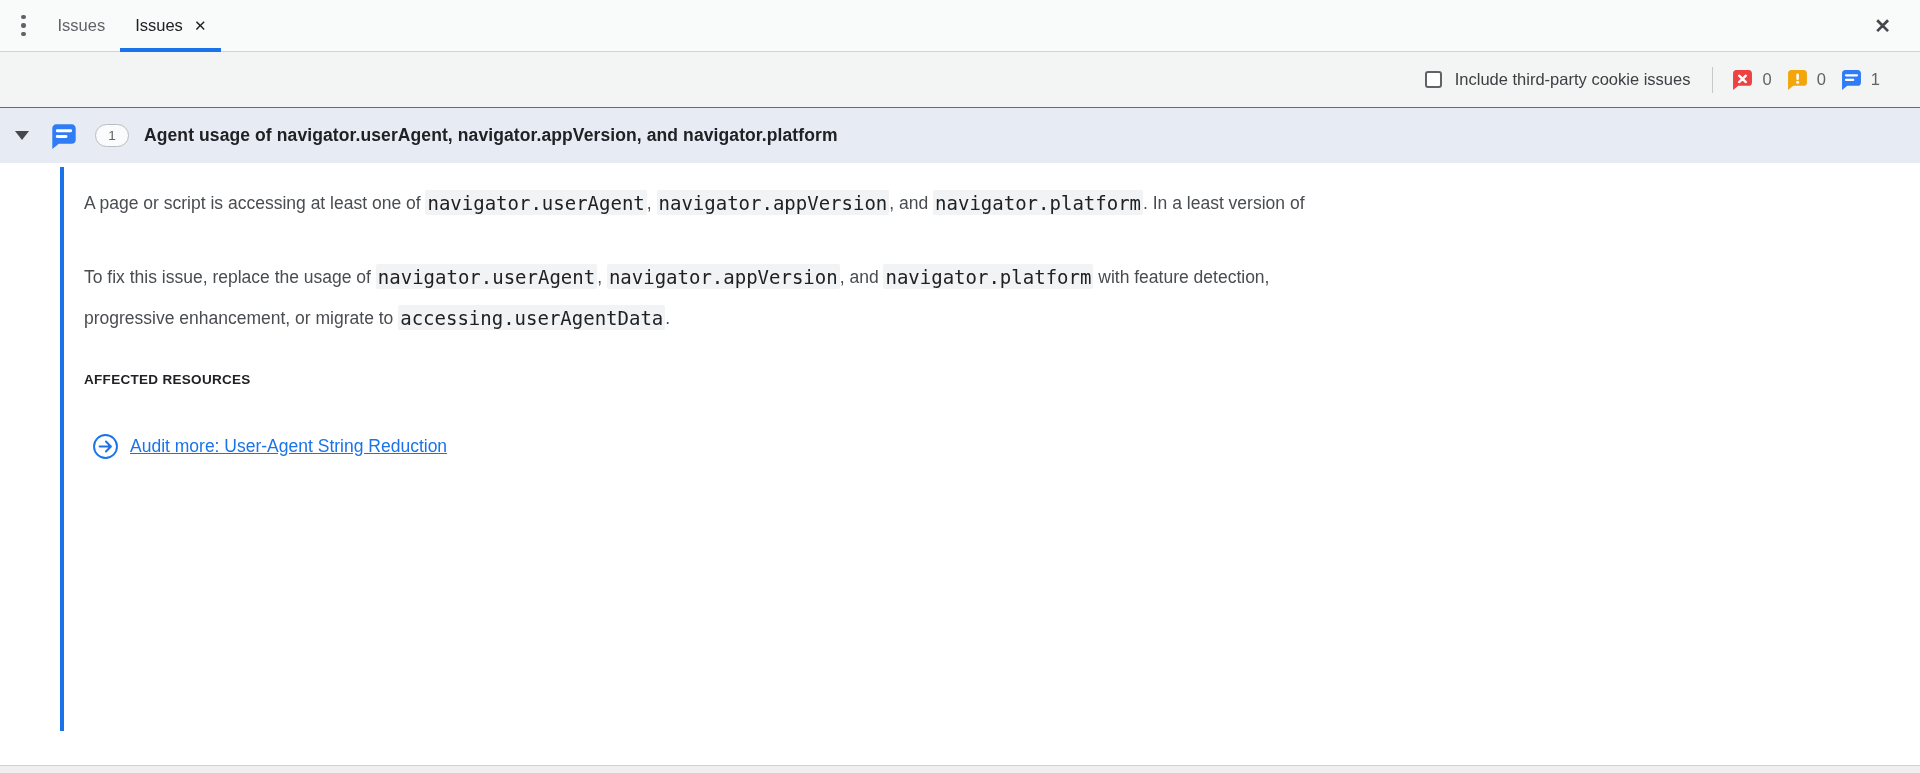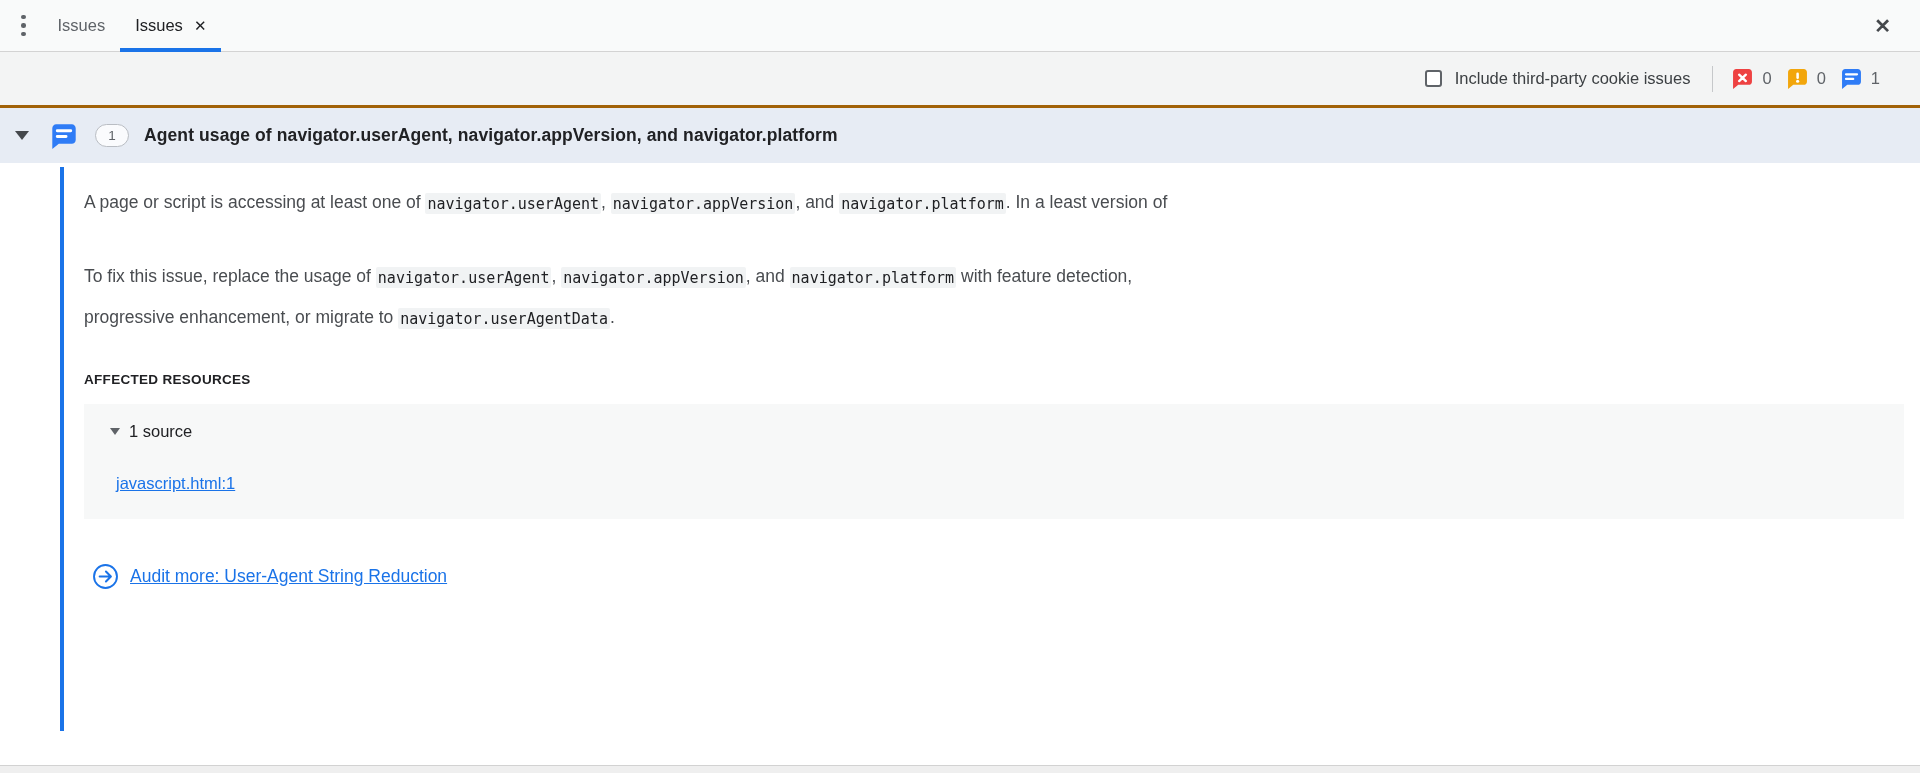--- a/index.html
+++ b/index.html
@@ -17,21 +17,21 @@
   .kebab { align-self:center; display:flex; flex-direction:column; gap:4px; margin:0 17px 0 21px; cursor:pointer; }
   .kebab i { width:4.5px; height:4.5px; border-radius:50%; background:#5f6368; }
   .tab { position:relative; display:flex; align-items:center; padding:0 15px; font-size:16.5px; color:#5f6368; cursor:pointer; }
   .tab.active { color:#202124; }
   .tab.active::after { content:""; position:absolute; left:0; right:0; bottom:-1px; height:4px; background:#1a73e8; }
   .tab-close { margin-left:11px; font-size:15px; color:#202124; cursor:pointer; }
   .panel-close { margin-left:auto; align-self:center; margin-right:29px; font-size:20px; font-weight:700; color:#45484c; cursor:pointer; }
 
   
   .toolbar {
-    height:56px; background:#f3f4f4; border-bottom:3px solid #a16207;
+    height:56px; background:#f3f4f4; border-bottom:1px solid #a16207;
     display:flex; align-items:center; justify-content:flex-end; padding-right:40px;
   }
   .checkbox { width:17px; height:17px; border:2px solid #5f6368; border-radius:3px; background:#fff; cursor:pointer; flex:none; }
   .cb-label { font-size:16.5px; color:#3c4043; margin-left:13px; }
   .vdivider { width:1px; height:26px; background:#c6c8ca; margin:0 19px 0 22px; }
   .counters { display:flex; align-items:center; gap:15px; }
   .counter { display:flex; align-items:center; gap:9px; font-size:16.5px; color:#5f6368; cursor:pointer; }
   .counter svg { display:block; }
 
   
@@ -48,21 +48,21 @@
   .issue-title { font-size:17.5px; font-weight:700; color:#202124; letter-spacing:0.1px; }
 
   
   .issue-body { position:relative; padding-left:84px; }
   .blue-bar { position:absolute; left:60px; top:4px; width:4px; height:564px; background:#1a73e8; }
   .description { padding-top:19px; font-size:17.5px; color:#494c50; }
   .para { margin:0 0 33px 0; }
   .para:nth-child(3) { margin-bottom:34px; }
   .line { line-height:40px; white-space:pre-wrap; }
   .description code {
-    font-family:"DejaVu Sans Mono", monospace; font-size:15px; color:#202124;
+    font-family:"DejaVu Sans Mono", monospace; font-size:19px; color:#202124;
     background:#f1f3f4; padding:1.5px 2px; border-radius:2px;
   }
   .ar-heading { font-size:13.5px; font-weight:700; color:#202124; letter-spacing:0.3px; line-height:18px; }
   .sources-box { margin-top:15px; width:1820px; height:115px; background:#f7f8f8; padding:12px 0 0 26px; }
   .sources-toggle { display:flex; align-items:center; height:30px; gap:9px; font-size:16.5px; color:#202124; cursor:pointer; }
   .tri-small { width:0; height:0; border-left:5.5px solid transparent; border-right:5.5px solid transparent; border-top:7px solid #5f6368; flex:none; }
   .src-row { margin-top:22px; height:30px; display:flex; align-items:center; }
   .src-link { margin-left:6px; font-size:16.5px; color:#1a73e8; text-decoration:underline; cursor:pointer; }
   .learn-more { margin-top:42px; margin-left:8px; display:flex; align-items:center; gap:11px; height:30px; }
   .lm-icon { flex:none; display:flex; cursor:pointer; }
@@ -135,35 +135,26 @@
 
   <div class="issue-body">
     <div class="blue-bar"></div>
 
     <div class="description">
         <div class="para">
           <div class="line"><span>A page or script is accessing at least one of </span><code>navigator.userAgent</code><span>, </span><code>navigator.appVersion</code><span>, and </span><code>navigator.platform</code><span>. In a least version of</span></div>
         </div>
         <div class="para">
           <div class="line"><span>To fix this issue, replace the usage of </span><code>navigator.userAgent</code><span>, </span><code>navigator.appVersion</code><span>, and </span><code>navigator.platform</code><span> with feature detection,</span></div>
-          <div class="line"><span>progressive enhancement, or migrate to </span><code>navigator.userAgentData</code><span>.</span></div>
+          <div class="line"><span>progressive enhancement, or migrate to </span><code>accessing.userAgentData</code><span>.</span></div>
         </div>
       </div>
 
     <div class="ar-heading">AFFECTED RESOURCES</div>
 
-    <div class="sources-box">
-      <div class="sources-toggle">
-        <div class="tri-small"></div>
-        <span>1 source</span>
-      </div>
-      <div class="src-row">
-        <span class="src-link">javascript.html:1</span>
-      </div>
-    </div>
 
     <div class="learn-more">
       <span class="lm-icon">
         <svg width="27" height="27" viewBox="0 0 24 24">
           <circle cx="12" cy="12" r="10.2" fill="none" stroke="#1a73e8" stroke-width="1.7"></circle>
           <path d="M6.8 12 H16.2 M12.4 7.6 L16.8 12 L12.4 16.4" fill="none" stroke="#1a73e8" stroke-width="1.8" stroke-linecap="round" stroke-linejoin="round"></path>
         </svg>
       </span>
       <span class="lm-link">Audit more: User-Agent String Reduction</span>
     </div>

